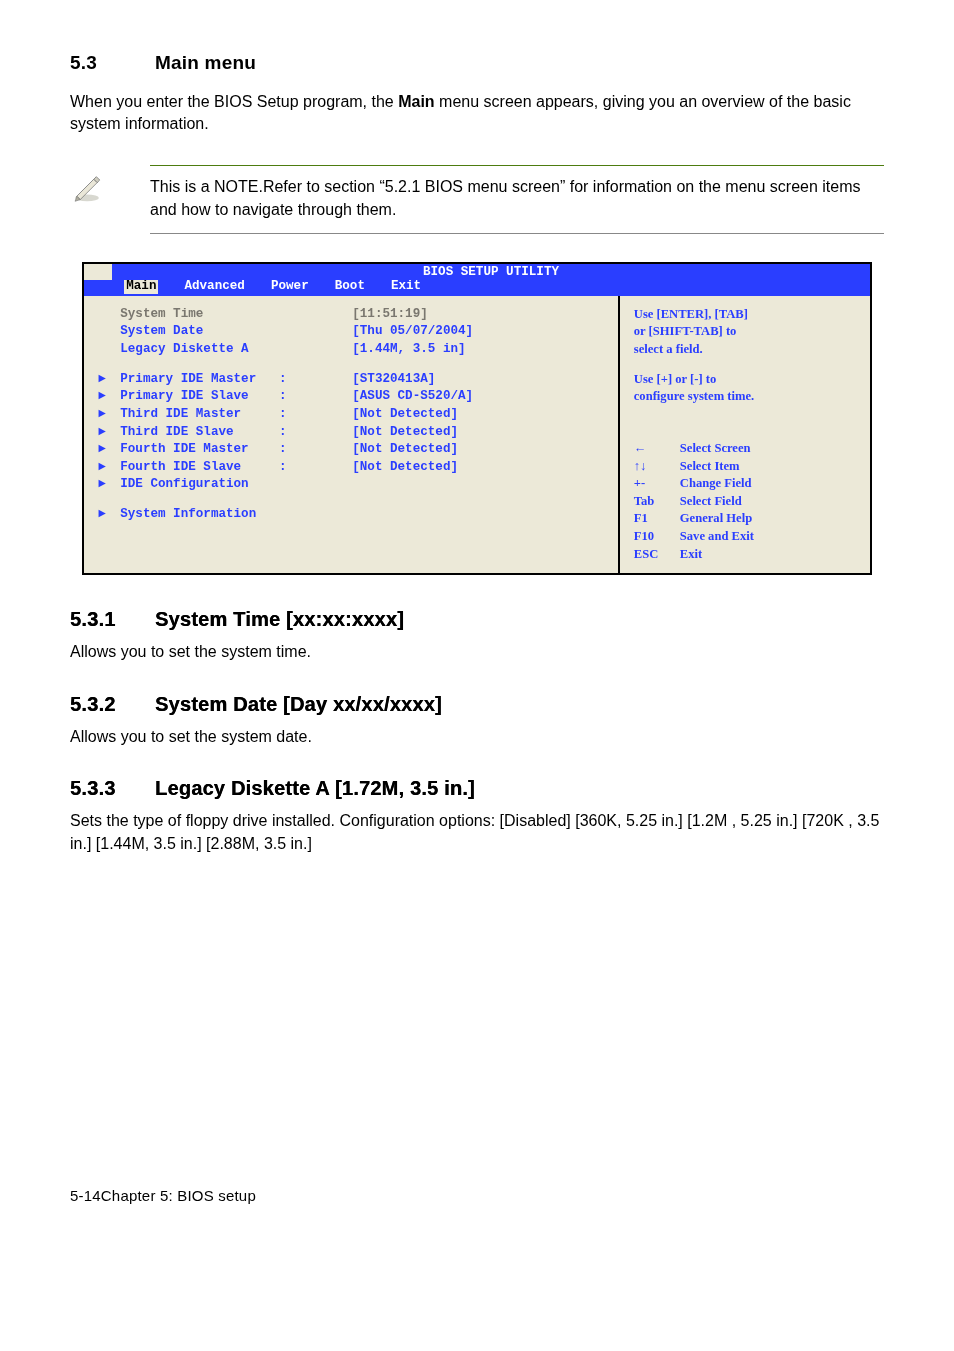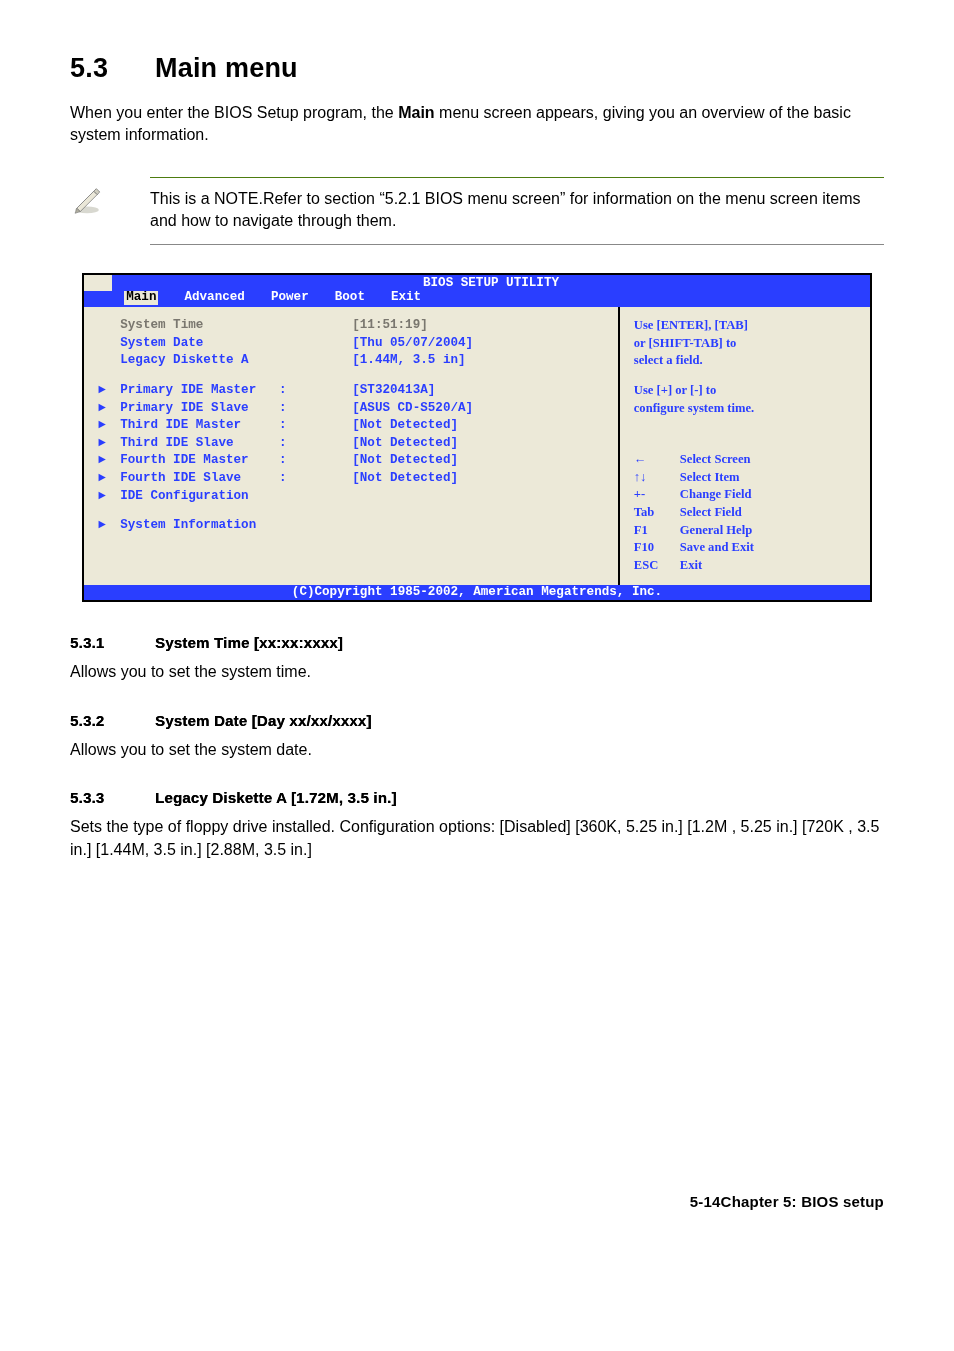--- a/index.html
+++ b/index.html
@@ -8,21 +8,21 @@
     color: #000;
     margin: 0;
     padding: 50px 70px;
     width: 954px;
     box-sizing: border-box;
     line-height: 1.4;
   }
   h1.main-title {
     font-family: Verdana, Arial, sans-serif;
     font-weight: 900;
-    font-size: 27px;
+    font-size: 19px;
     margin: 0 0 14px 0;
     letter-spacing: 0.2px;
   }
   h1.main-title .num {
     display: inline-block;
     width: 85px;
   }
   p.intro { margin: 0 0 24px 0; }
   .bold { font-weight: bold; }
   .note-row {
@@ -105,35 +105,34 @@
   .bios-footer {
     background: #2a3eff;
     color: #fff;
     text-align: center;
     padding: 1px 0;
     line-height: 1.1;
   }
   h2.sub {
     font-family: Verdana, Arial, sans-serif;
     font-weight: 900;
-    font-size: 15px;
+    font-size: 20px;
     margin: 26px 0 8px 0;
     text-shadow: 0.3px 0 0 #000;
     letter-spacing: 0.2px;
   }
   h2.sub .num { display: inline-block; width: 85px; }
   p.body { margin: 0 0 12px 0; }
   .footer {
     display: flex;
-    justify-content: flex-end;
-    font-weight: bold;
+    justify-content: flex-start;
+    font-weight: normal;
     font-size: 15px;
     margin-top: 330px;
     letter-spacing: 0.2px;
-    margin-left: 40px;
   }
   .footer .left { }
   .footer .right { }
 </style>
 </head>
 <body>
 
 <h1 class="main-title">
   <span class="num">5.3</span><span>Main menu</span>
 </h1>
@@ -258,21 +257,20 @@
             <span class="sym">F10</span>
             <span>Save and Exit</span>
           </div>
         <div class="lg">
             <span class="sym">ESC</span>
             <span>Exit</span>
           </div>
       </div>
     </div>
   </div>
-  <div class="bios-footer">(C)Copyright 1985-2002, American Megatrends, Inc.</div>
 </div>
 
 <h2 class="sub">
   <span class="num">5.3.1</span><span>System Time [xx:xx:xxxx]</span>
 </h2>
 <p class="body">Allows you to set the system time.</p>
 
 <h2 class="sub">
   <span class="num">5.3.2</span><span>System Date [Day xx/xx/xxxx]</span>
 </h2>

